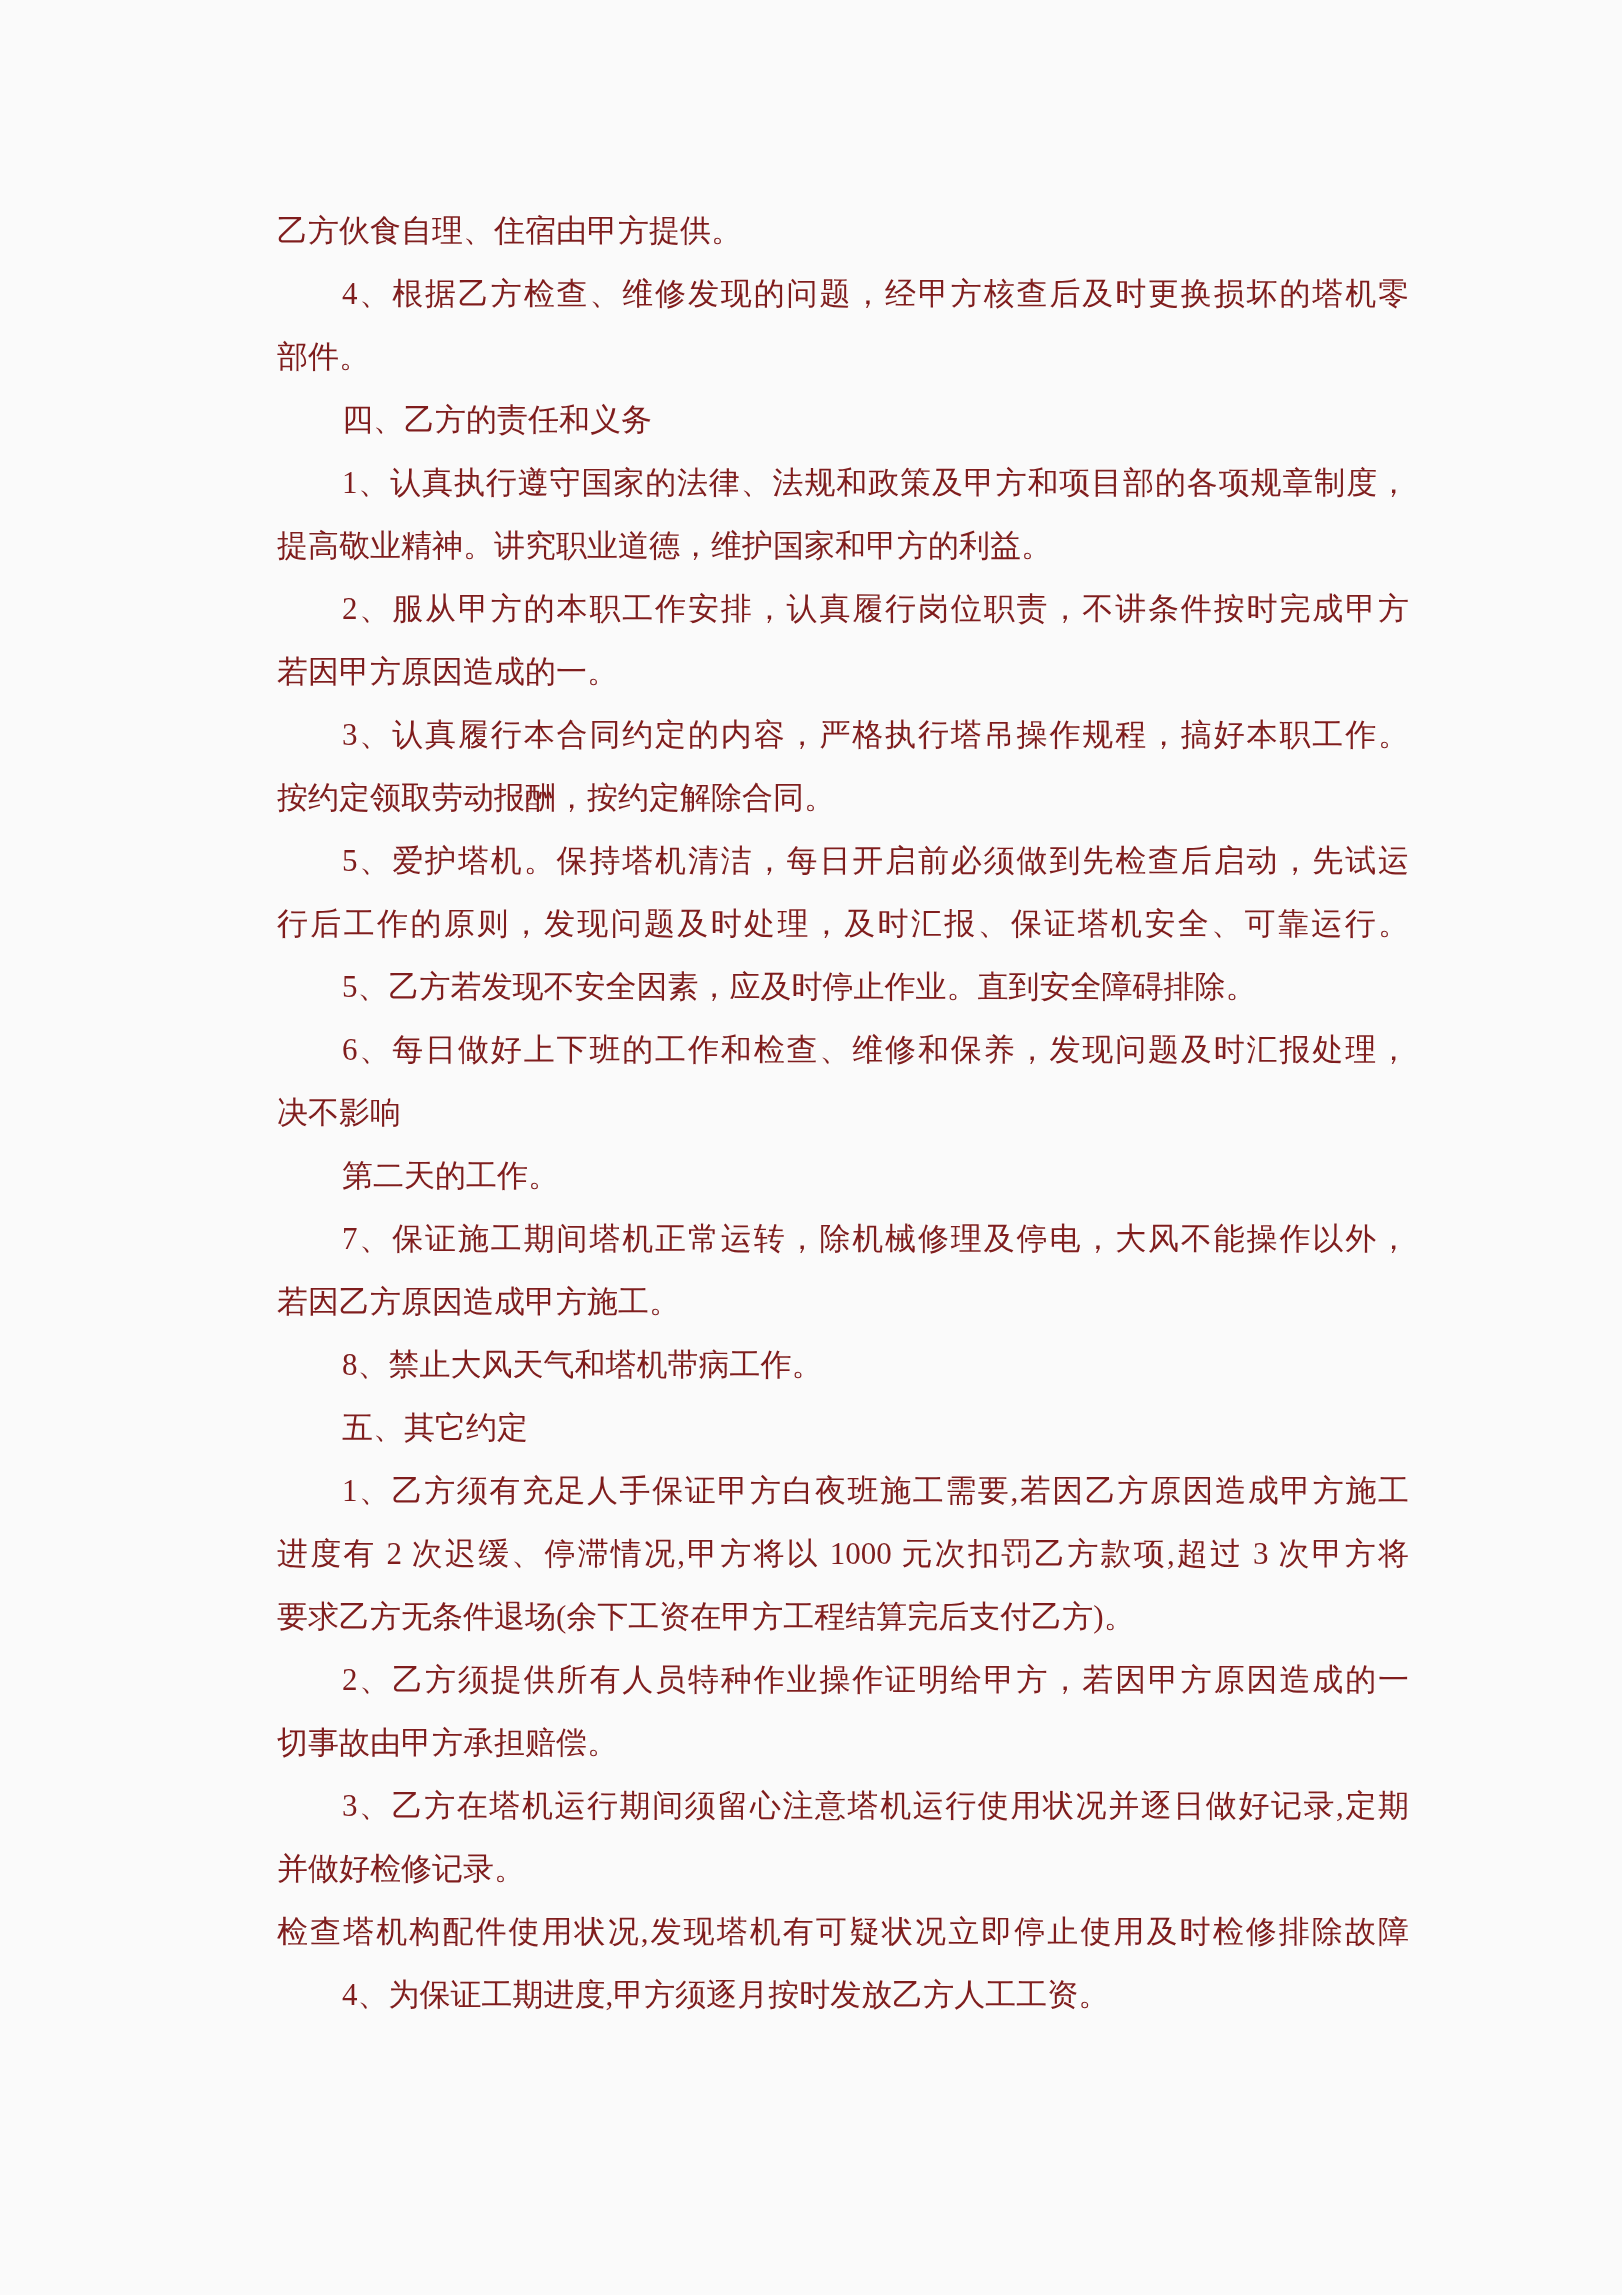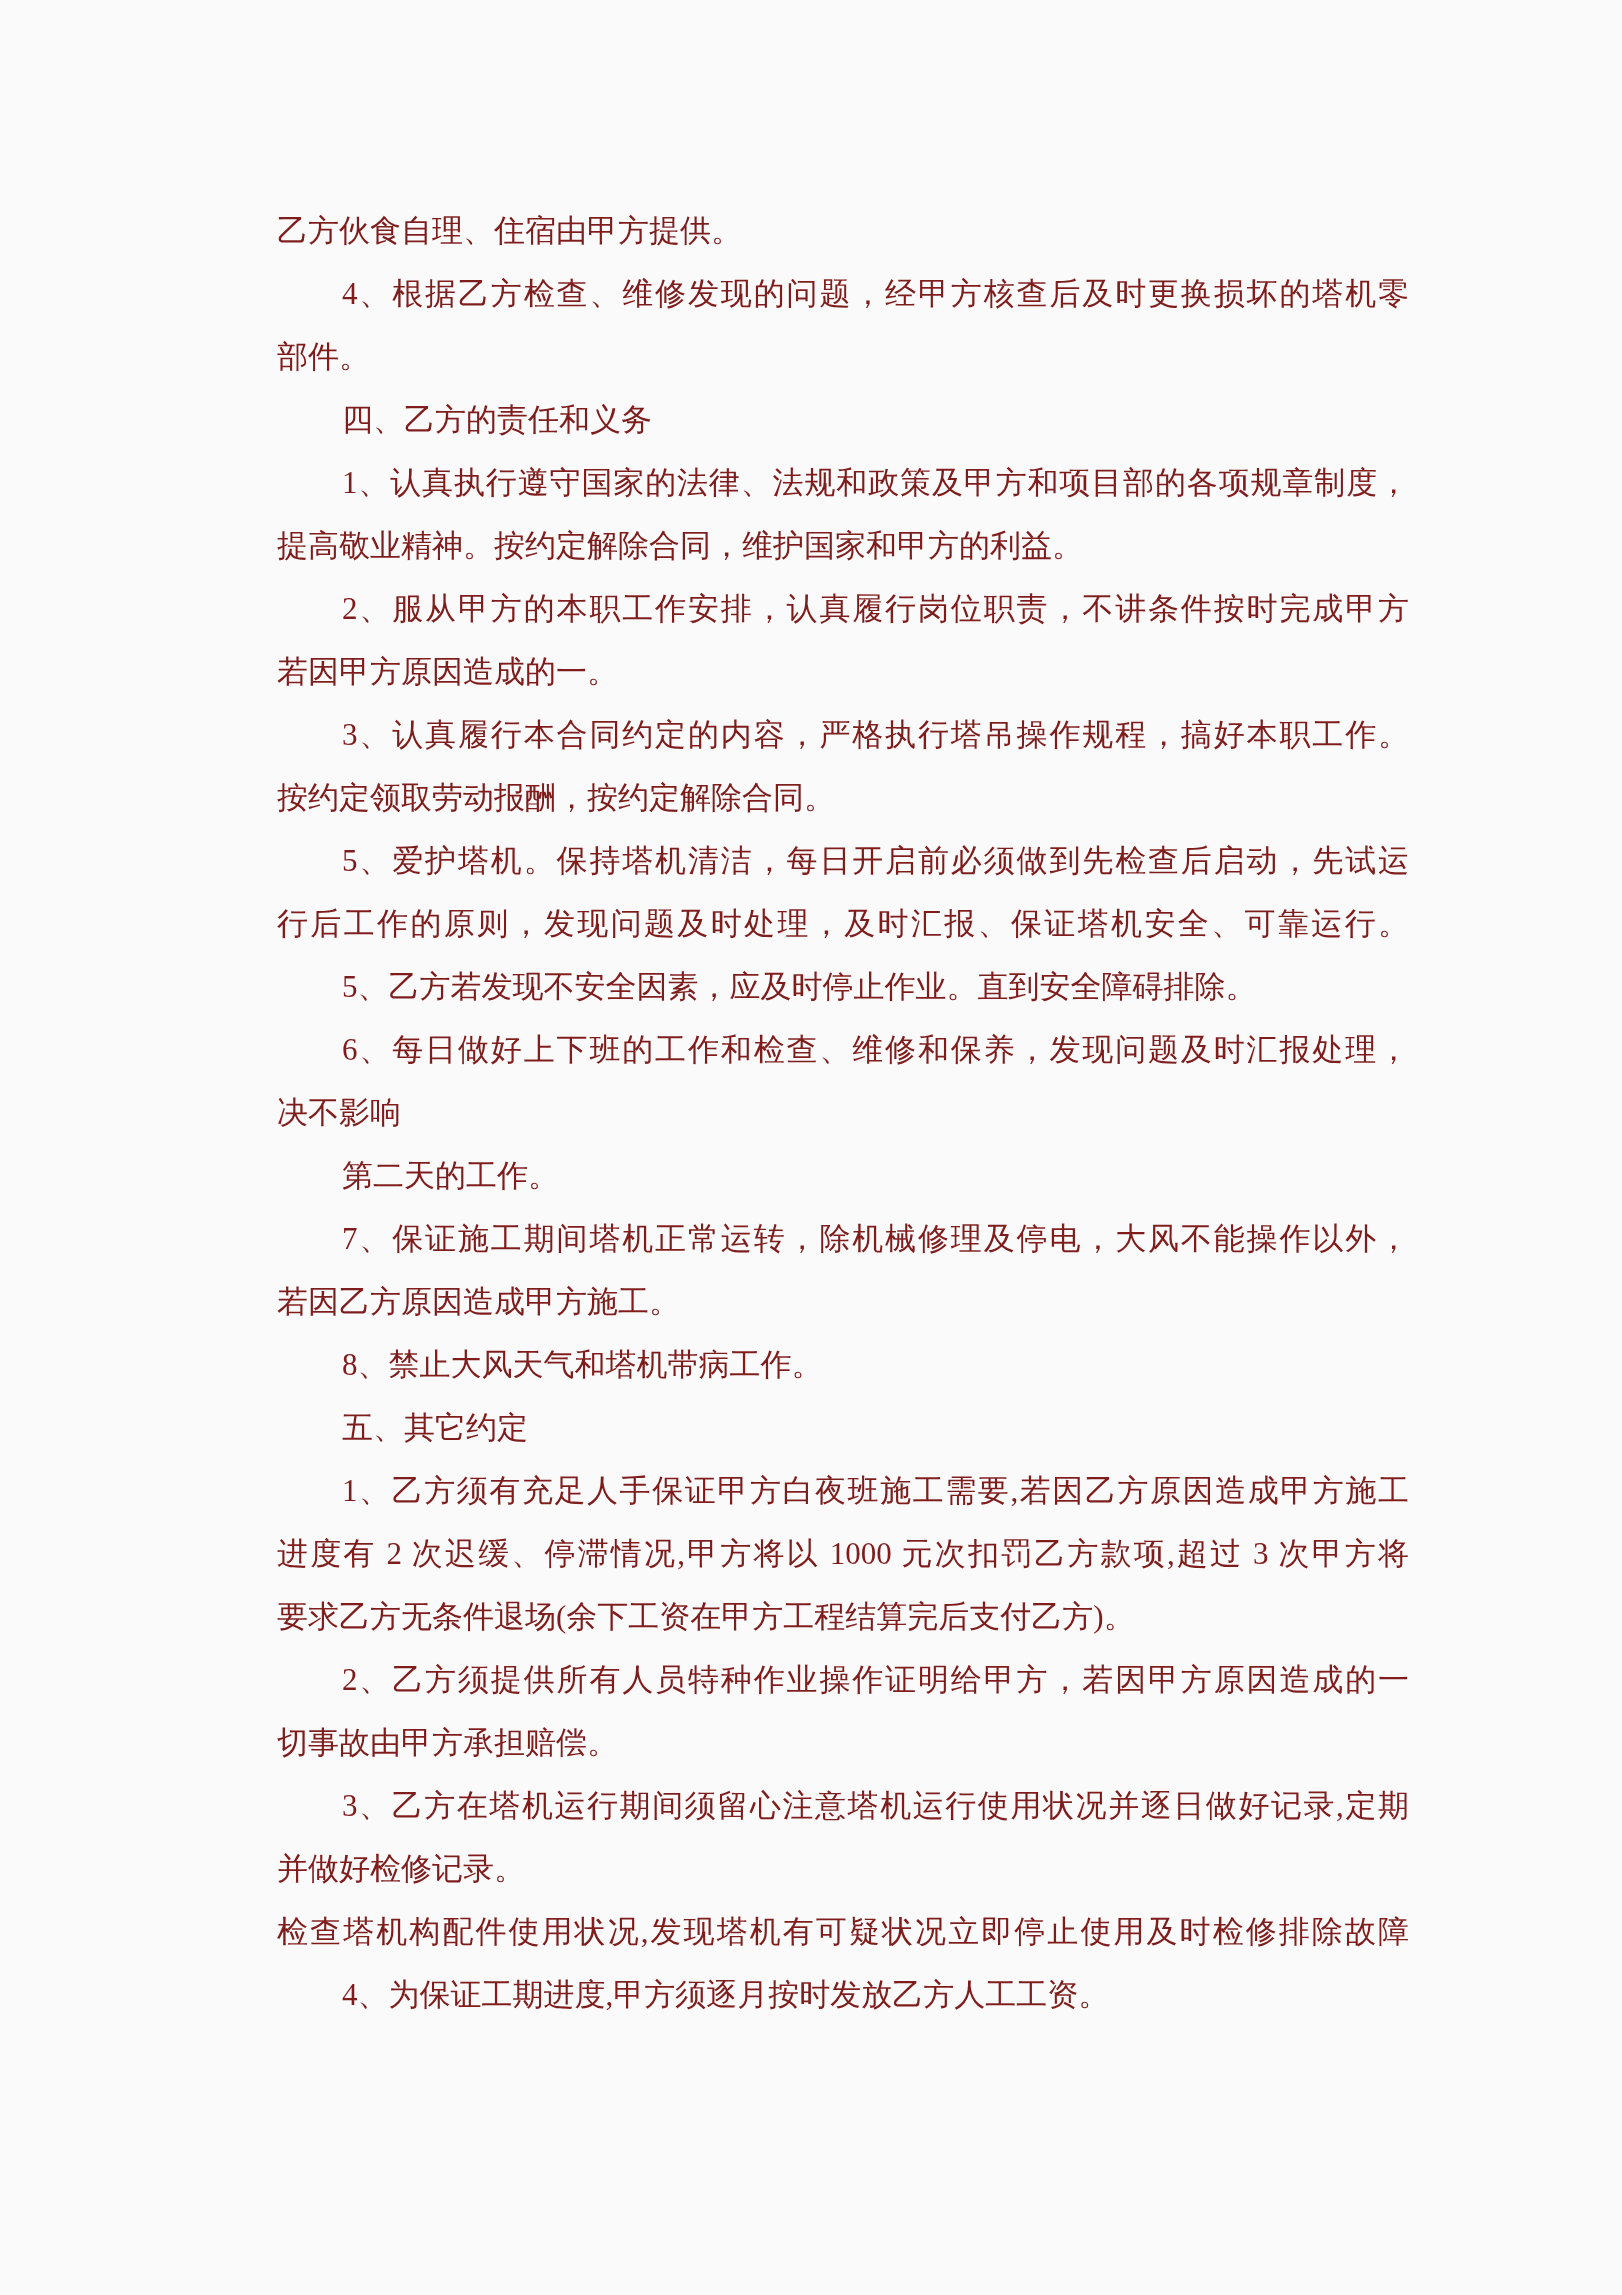--- a/index.html
+++ b/index.html
@@ -49,21 +49,21 @@
 </head>
 <body>
 
 <div class="page">
   <div class="text-block" id="lines-container">
       <div class="line">乙方伙食自理、住宿由甲方提供。</div>
       <div class="line indent fill">4、根据乙方检查、维修发现的问题，经甲方核查后及时更换损坏的塔机零</div>
       <div class="line">部件。</div>
       <div class="line indent">四、乙方的责任和义务</div>
       <div class="line indent fill">1、认真执行遵守国家的法律、法规和政策及甲方和项目部的各项规章制度，</div>
-      <div class="line">提高敬业精神。按约定解除合同，维护国家和甲方的利益。</div>
+      <div class="line">提高敬业精神。讲究职业道德，维护国家和甲方的利益。</div>
       <div class="line indent fill">2、服从甲方的本职工作安排，认真履行岗位职责，不讲条件按时完成甲方</div>
       <div class="line">若因甲方原因造成的一。</div>
       <div class="line indent fill">3、认真履行本合同约定的内容，严格执行塔吊操作规程，搞好本职工作。</div>
       <div class="line">按约定领取劳动报酬，按约定解除合同。</div>
       <div class="line indent fill">5、爱护塔机。保持塔机清洁，每日开启前必须做到先检查后启动，先试运</div>
       <div class="line fill">行后工作的原则，发现问题及时处理，及时汇报、保证塔机安全、可靠运行。</div>
       <div class="line indent">5、乙方若发现不安全因素，应及时停止作业。直到安全障碍排除。</div>
       <div class="line indent fill">6、每日做好上下班的工作和检查、维修和保养，发现问题及时汇报处理，</div>
       <div class="line">决不影响</div>
       <div class="line indent">第二天的工作。</div>

